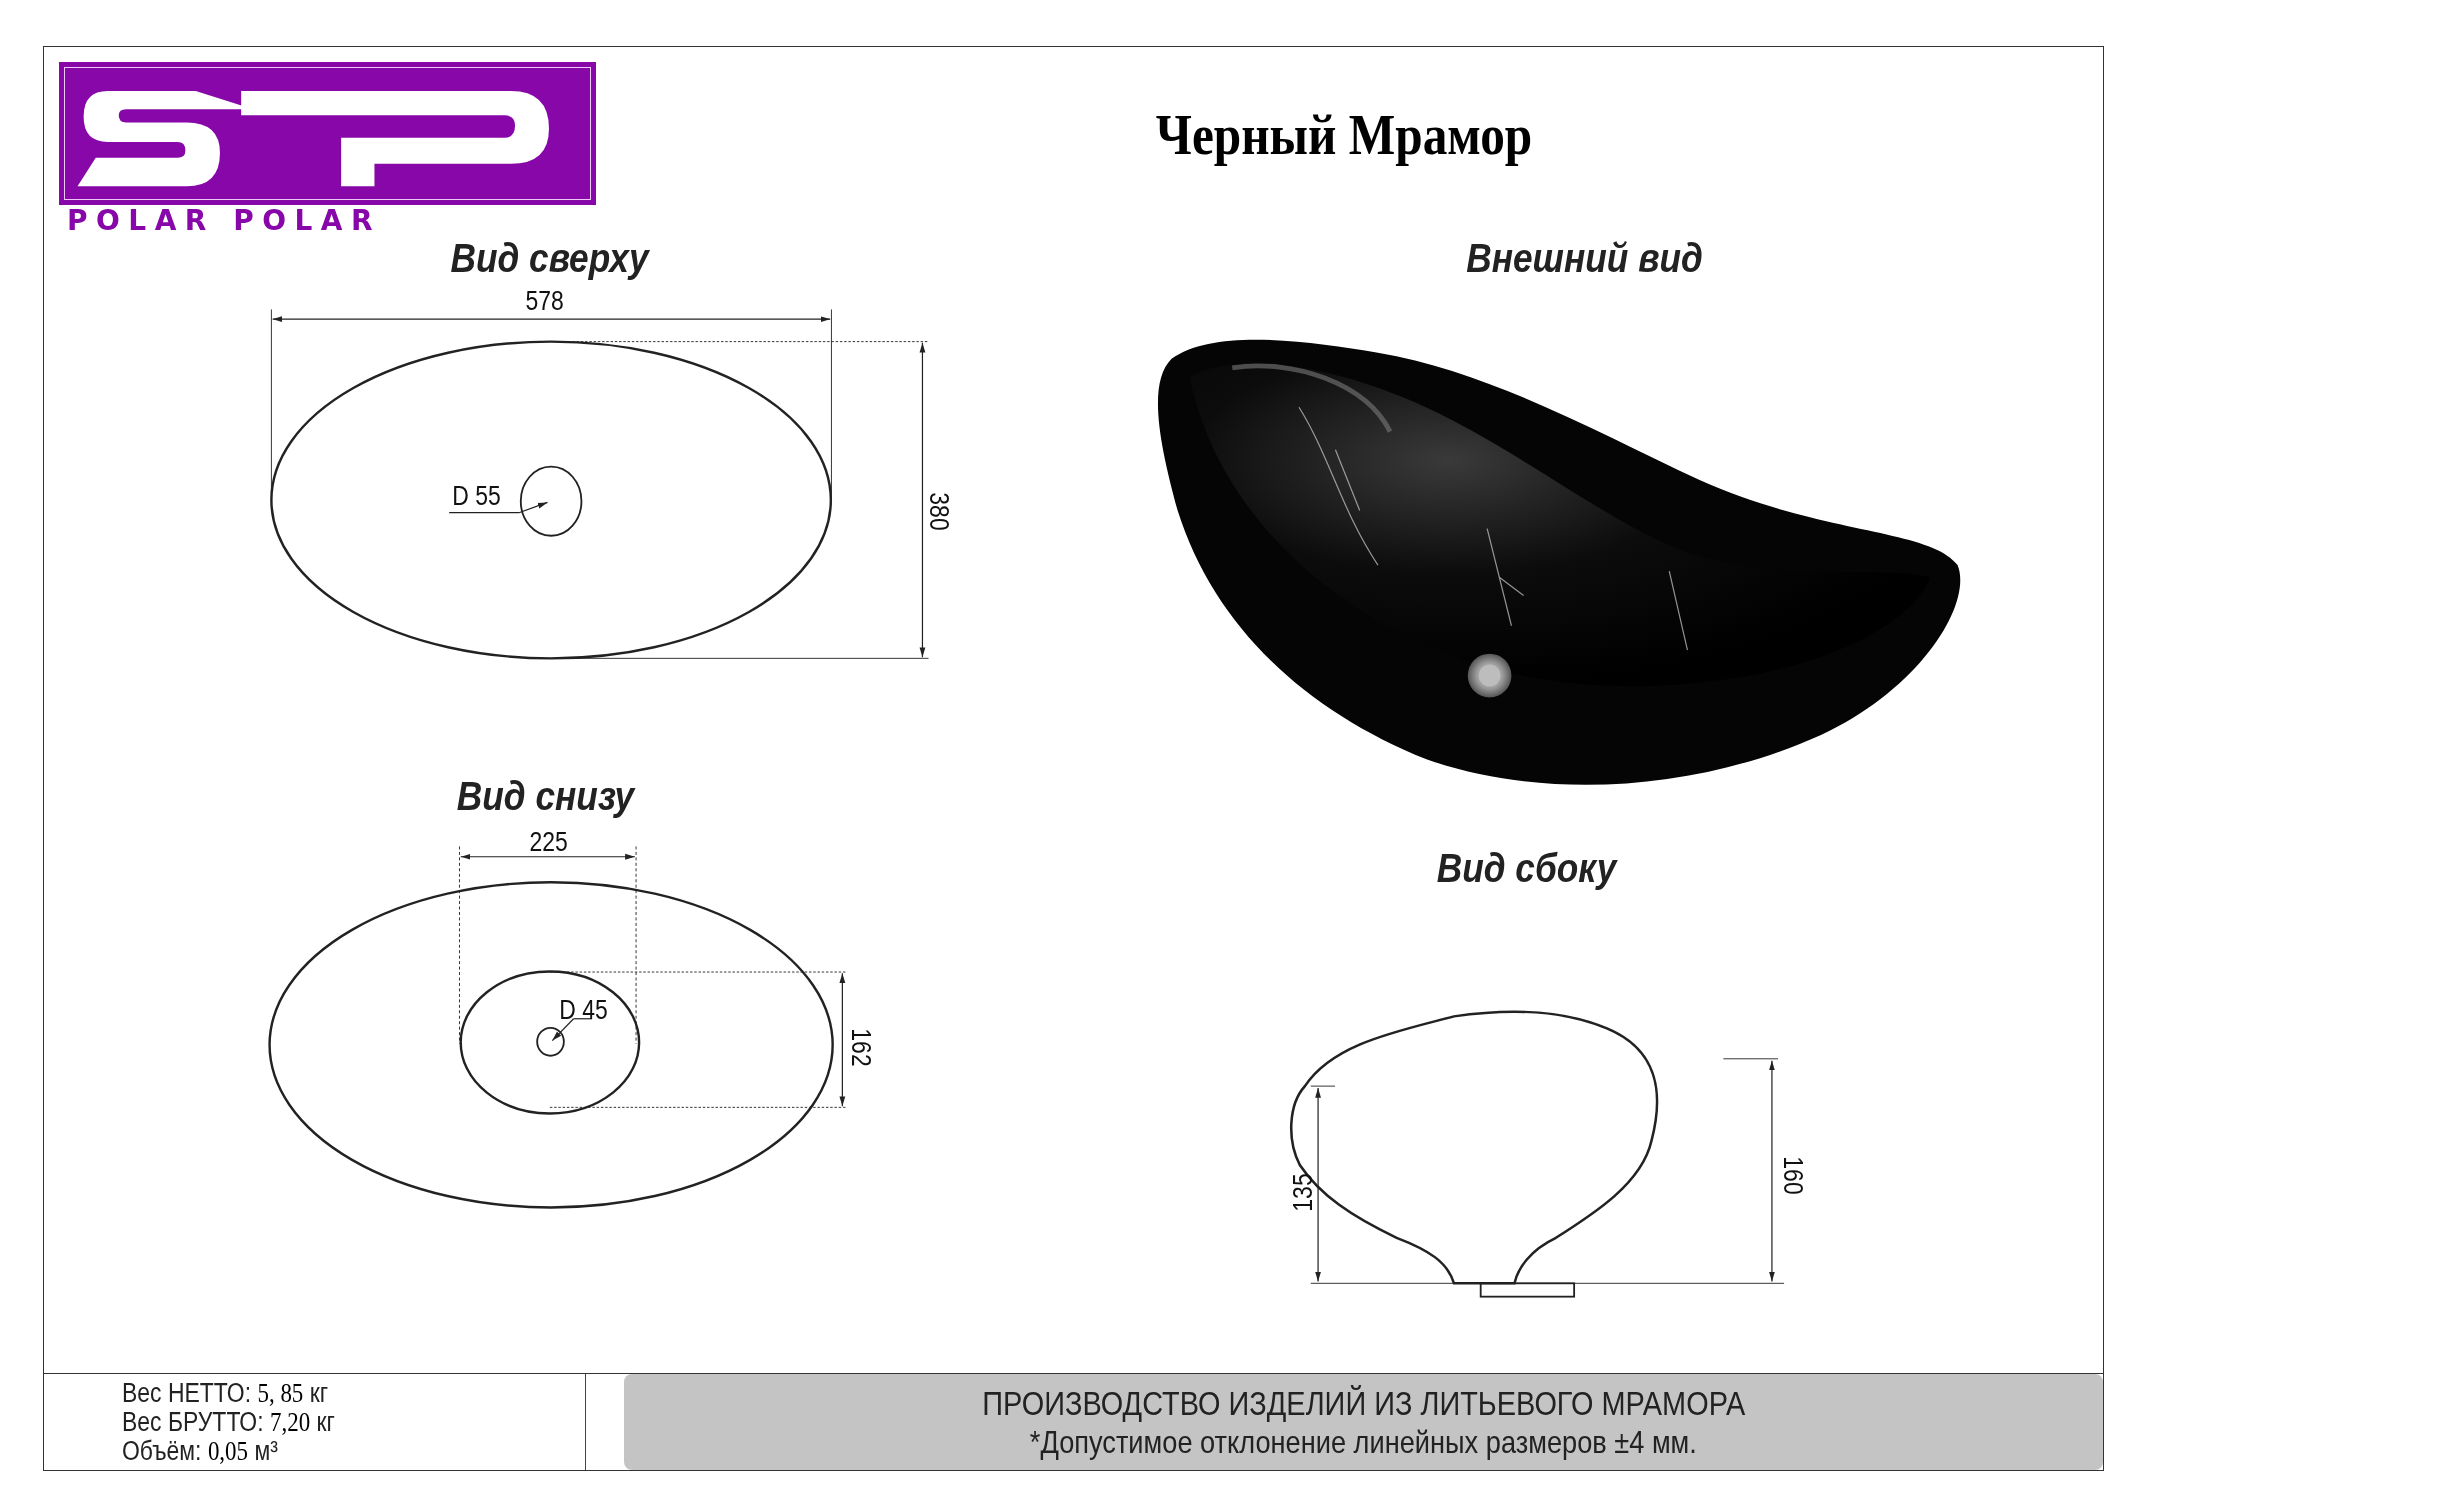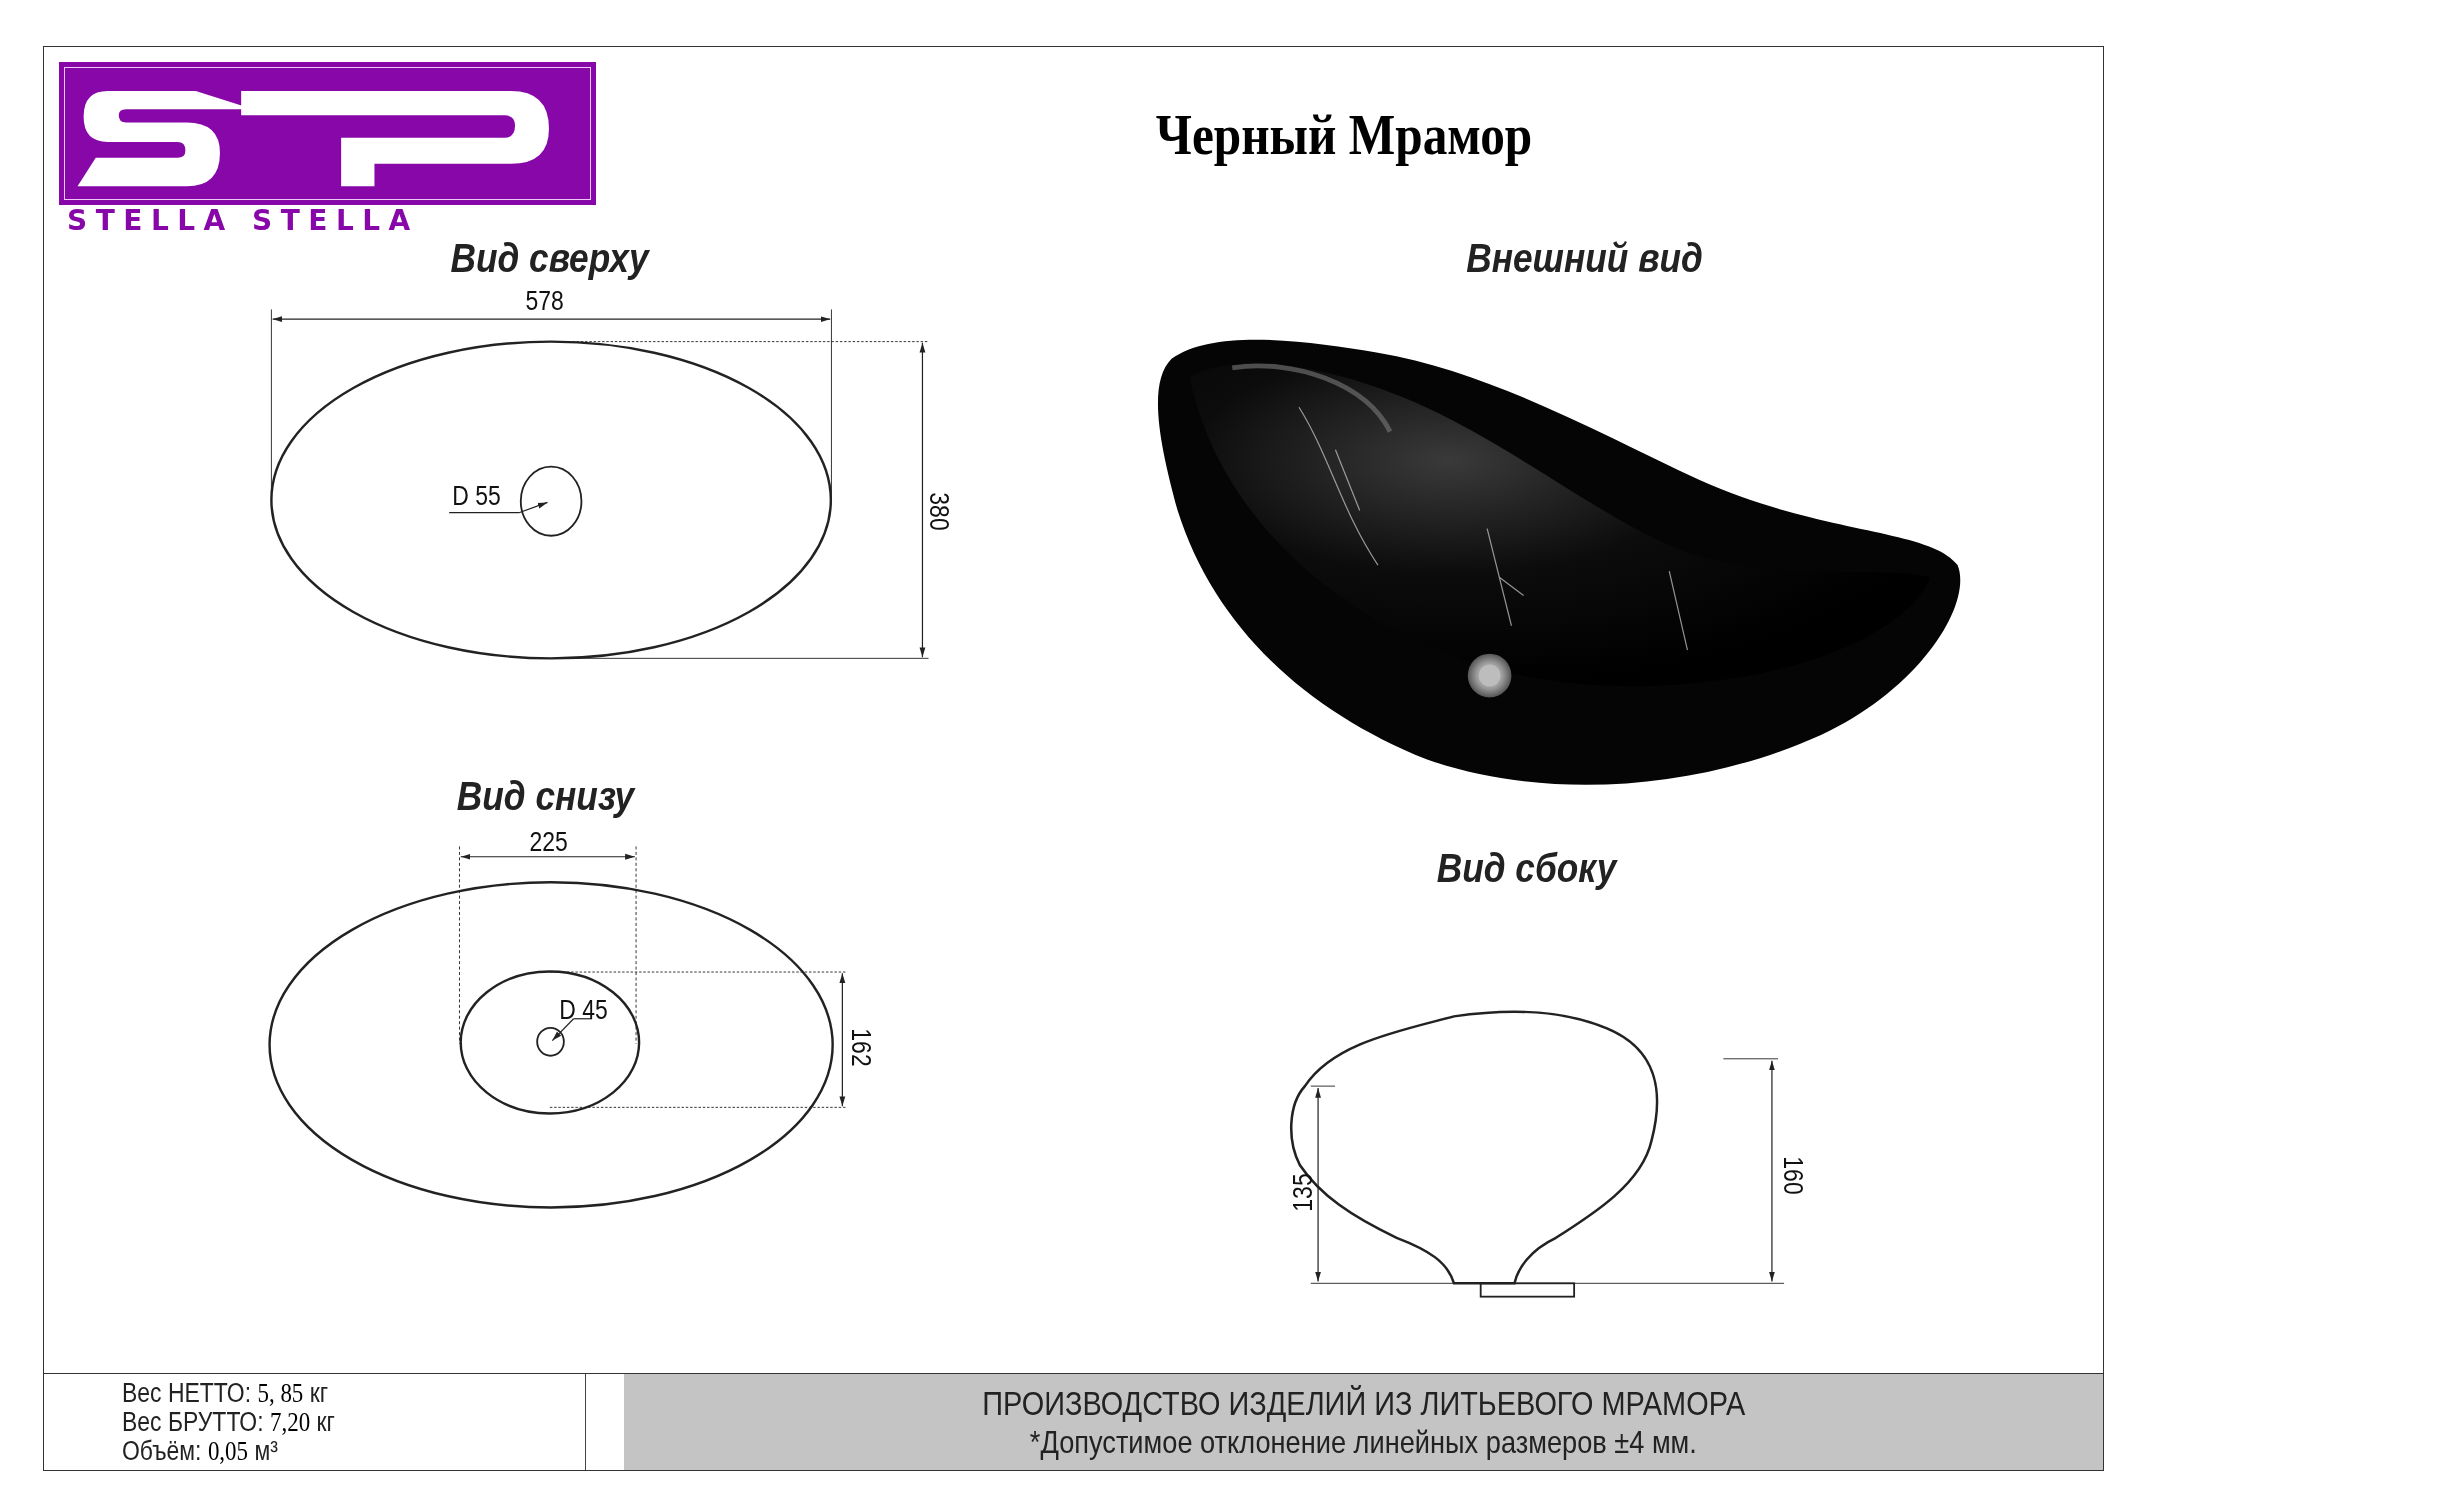--- a/index.html
+++ b/index.html
@@ -11,39 +11,39 @@
   .logo-text { position:absolute; left:67px; top:204px; width:516px; font-family:"DejaVu Sans", sans-serif; font-weight:bold; font-size:28px; letter-spacing:8.5px; color:#8707a8; }
   .title { position:absolute; left:995px; width:698px; top:103px; text-align:center; font-family:"Liberation Serif", serif; font-weight:bold; font-size:56px; color:#000; transform:scaleX(0.88); }
   .view-label { position:absolute; font-family:"Liberation Sans", sans-serif; font-weight:bold; font-style:italic; font-size:41px; color:#222; text-align:center; width:425px; transform:scaleX(0.86); }
   .dim { position:absolute; font-family:"Liberation Sans", sans-serif; font-size:27px; color:#111; transform:scaleX(0.85); }
   .dim-v { position:absolute; font-family:"Liberation Sans", sans-serif; font-size:27px; color:#111; transform:rotate(90deg) scaleX(0.85); transform-origin:center; }
   .dim-vl { position:absolute; font-family:"Liberation Sans", sans-serif; font-size:27px; color:#111; transform:rotate(-90deg) scaleX(0.85); transform-origin:center; }
   svg.draw { position:absolute; left:0; top:0; width:2462px; height:1506px; }
   .photo { position:absolute; left:1123px; top:310px; width:874px; height:498px; }
   .footer { position:absolute; left:43px; top:1373px; width:2061px; height:98px; box-sizing:border-box; border:1.8px solid #333; display:flex;gap:38px; }
   .footer-left { width:541px; border-right:1.8px solid #444; background:#fff; position:relative; }
-  .footer-right { flex:1; background:#c4c4c4; display:flex; flex-direction:column; align-items:center; justify-content:center; }
+  .footer-right { flex:1; background:#c4c4c4; display:flex; flex-direction:column; align-items:center; justify-content:center;border-radius:8px; }
   .spec { position:absolute; left:78px; font-family:"Liberation Sans", sans-serif; font-size:27px; color:#222; transform:scaleX(0.85); transform-origin:left; white-space:nowrap; }
   .spec .val { font-family:"Liberation Serif", serif; color:#000; }
   .company { font-family:"Liberation Sans", sans-serif; font-size:34px; color:#222; transform:scaleX(0.85); white-space:nowrap; line-height:40px; }
   .tolerance { font-family:"Liberation Sans", sans-serif; font-size:32px; color:#222; transform:scaleX(0.85); white-space:nowrap; line-height:38px; }
 </style>
 </head>
 <body>
 
 <div class="frame"></div>
 
 <div class="logo-box">
   <div class="inner"></div>
   <svg class="logo-sp" viewBox="0 0 885 236">
     <path d="M225 48 L80 48 Q40 48 40 90 Q40 132 80 132 L195 132 Q208 132 208 146 Q208 158 195 158 L60 158 L30 205 L210 205 Q265 205 265 150 Q265 100 210 100 L110 100 Q98 100 98 88 Q98 78 110 78 L320 78 Z" fill="#ffffff"></path>
     <path d="M300 48 L745 48 Q808 48 808 110 Q808 168 745 168 L520 168 L520 205 L465 205 L465 125 L735 125 Q752 125 752 105 Q752 88 735 88 L300 88 Z" fill="#ffffff"></path>
   </svg>
 </div>
-<div class="logo-text">STELLA STELLA</div>
+<div class="logo-text">POLAR POLAR</div>
 
 <div class="title">Черный Мрамор</div>
 
 <div class="view-label" style="left:337px; top:235px;">Вид сверху</div>
 <div class="view-label" style="left:1372px; top:235px;">Внешний вид</div>
 <div class="view-label" style="left:333px; top:773px;">Вид снизу</div>
 <div class="view-label" style="left:1314px; top:845px;">Вид сбоку</div>
 
 <svg class="draw" viewBox="0 0 4057 2482">
   <defs>

